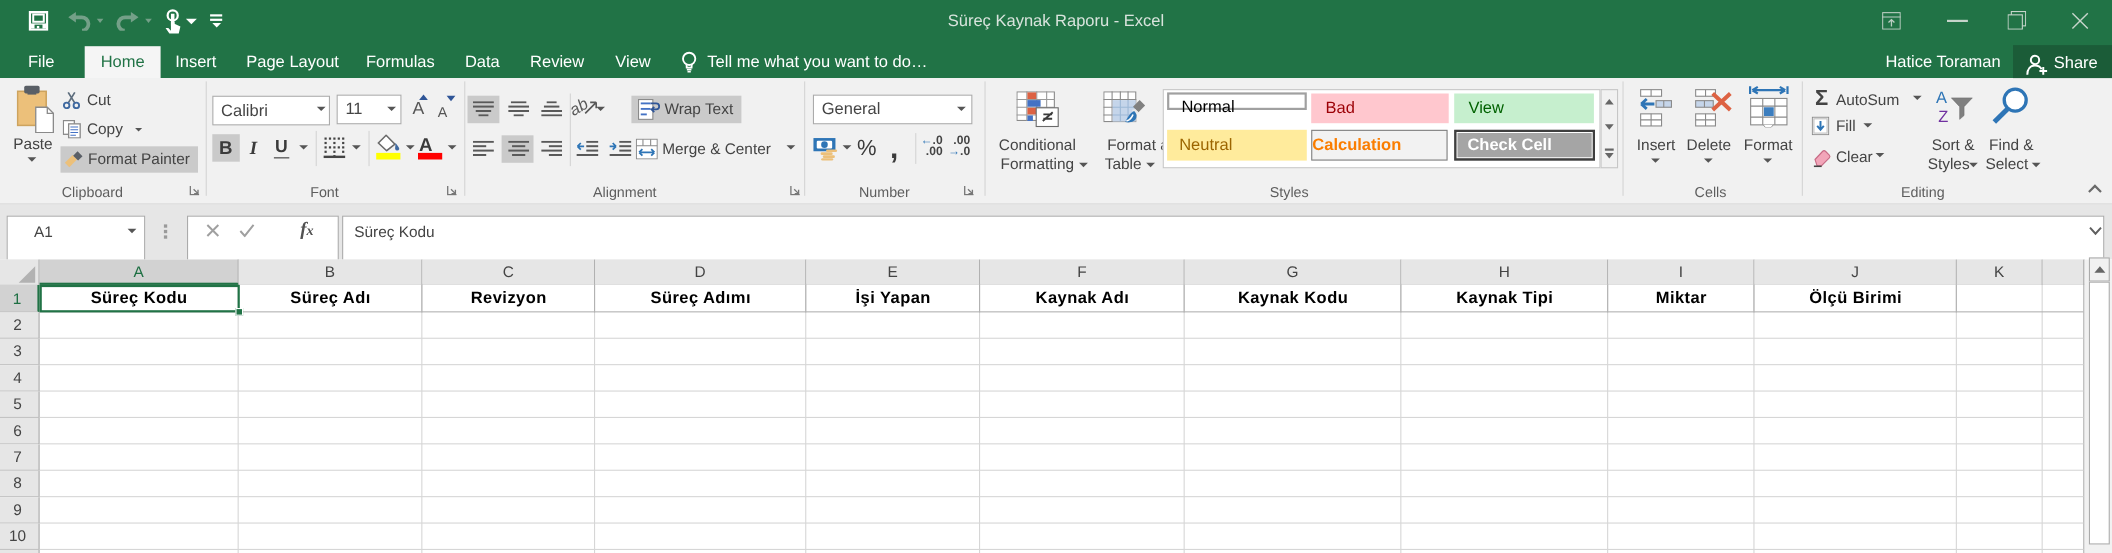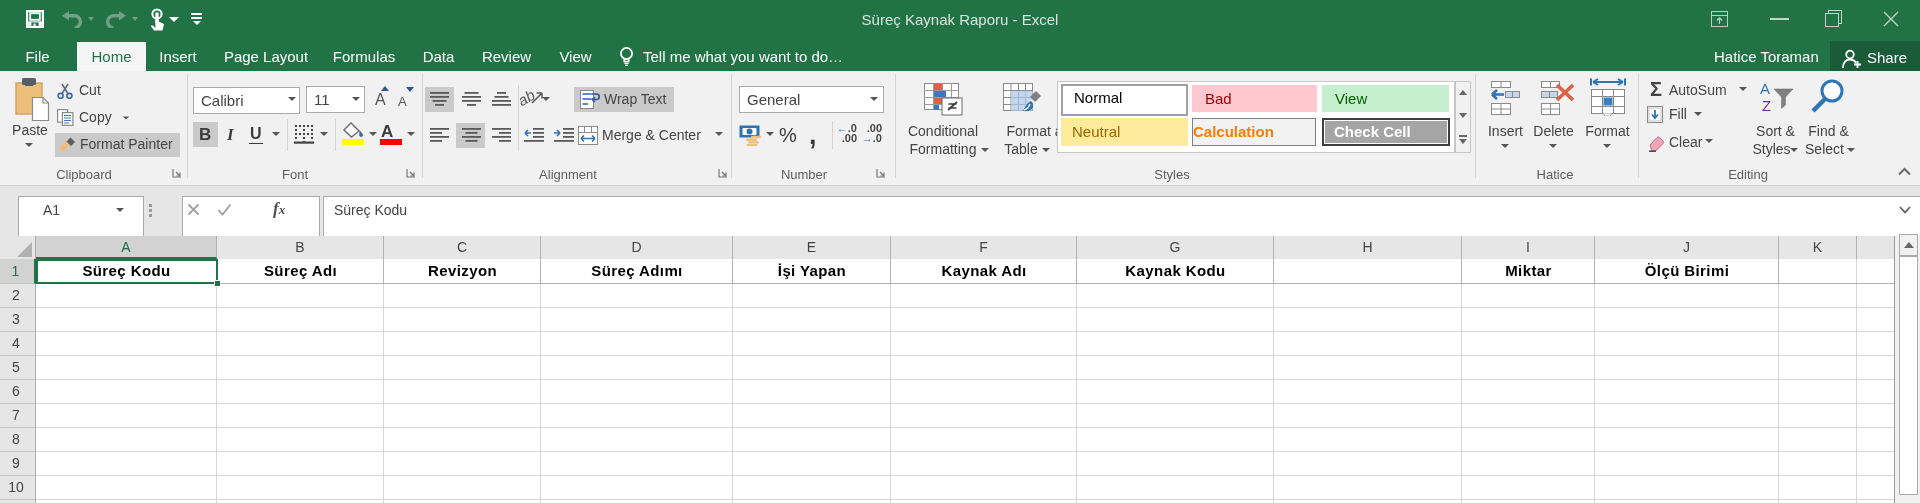--- a/index.html
+++ b/index.html
@@ -16,21 +16,21 @@
 .rsep { position:absolute; top:3px; width:1px; height:104px; background:#d4d4d4; }
 .glabel { position:absolute; top:96px; font-size:13px; color:#5e5e5e; text-align:center; }
 .launch { position:absolute; top:96px; width:10px; height:10px; }
 .rtext { font-size:14px; color:#444; }
 .hl { background:#cacaca; }
 .combo { position:absolute; background:#fff; border:1px solid #ababab; font-size:15px; color:#444; }
 .caret { position:absolute; width:0; height:0; border-left:4px solid transparent; border-right:4px solid transparent; border-top:4px solid #555; }
 .caretw { position:absolute; width:0; height:0; border-left:5px solid transparent; border-right:5px solid transparent; border-top:5px solid #fff; }
 
 #fbar { position:absolute; left:0; top:186px; width:1920px; height:50px; background:#e6e6e6; }
-.fbox { position:absolute; top:10px; height:44px; background:#fff; border:1px solid #ababab;margin-left:12px; }
+.fbox { position:absolute; top:10px; height:44px; background:#fff; border:1px solid #ababab; }
 
 #grid { position:absolute; left:0; top:236px; width:1920px; height:267px; background:#fff; }
 .colhead { position:absolute; top:0; height:23px; background:#e6e6e6; border-right:1px solid #b1b1b1; color:#444; font-size:14px; text-align:center; line-height:22px; }
 .rowhead { position:absolute; left:0; width:36px; background:#e6e6e6; border-bottom:1px solid #c3c3c3; border-right:1px solid #ababab; color:#444; font-size:14px; text-align:center; padding-right:3px; }
 .gvline { position:absolute; width:1px; background:#d6d6d6; }
 .ghline { position:absolute; height:1px; background:#d6d6d6; }
 .hcell { position:absolute; top:23px; height:25px; font-weight:bold; font-size:15px; letter-spacing:0.4px; color:#000; text-align:center; line-height:24px; }
 </style>
 </head>
 <body>
@@ -387,21 +387,21 @@
       <path d="M27 14 L33 8 L38 13 L32 19 Z" fill="#808080"></path>
       <path d="M29 16 L32 19 L30 21 L26 17 Z" fill="#e8e8e8"></path>
       <path d="M28 18 C24 20 22 24 20 28 C25 29 29 27 30 24 C30.8 21.6 29.5 19.5 28 18 Z" fill="#2e75b6"></path>
       <path d="M21 27 C24 26 26 24 27 21" stroke="#fff" stroke-width="1.4" fill="none"></path>
     </svg>
     <div class="rtext abs" style="left:1003px;top:52px;width:70px;text-align:center">Format as</div>
     <div class="rtext abs" style="left:986px;top:70px;width:70px;text-align:center">Table</div>
     <div class="caret abs" style="left:1042px;top:77px"></div>
 
     <div class="abs" style="left:1057px;top:10px;width:398px;height:72px;background:#fff;border:1px solid #c6c6c6"></div>
-    <div class="abs" style="left:1061px;top:13px;width:127px;height:32px;background:#fff;border:2.5px solid #a0a0a0;font-size:15px;color:#000;line-height:23px;padding-left:11px">Normal</div>
+    <div class="abs" style="left:1061px;top:13px;width:127px;height:16px;background:#fff;border:2.5px solid #a0a0a0;font-size:15px;color:#000;line-height:23px;padding-left:11px">Normal</div>
     <div class="abs" style="left:1192px;top:14px;width:125px;height:27px;background:#ffc7ce;font-size:15px;color:#9c0006;line-height:27px;padding-left:13px">Bad</div>
     <div class="abs" style="left:1322px;top:14px;width:127px;height:27px;background:#c6efce;font-size:15px;color:#006100;line-height:27px;padding-left:13px">View</div>
     <div class="abs" style="left:1061px;top:47px;width:127px;height:28px;background:#ffeb9c;font-size:15px;color:#9c6500;line-height:28px;padding-left:11px">Neutral</div>
     <div class="abs" style="left:1192px;top:47px;width:124px;height:28px;background:#f2f2f2;border:1px solid #7f7f7f;font-size:15px;font-weight:bold;color:#fa7d00;line-height:26px;">Calculation</div>
     <div class="abs" style="left:1322px;top:47px;width:128px;height:28px;background:#a5a5a5;border:2px solid #3f3f3f;box-shadow:inset 0 0 0 1px #fff;font-size:15px;font-weight:bold;color:#fff;line-height:24px;padding-left:10px">Check Cell</div>
 
     <div class="abs" style="left:1455px;top:10px;width:16px;height:72px;background:#f1f1f1;border:1px solid #c6c6c6"></div>
     <div class="abs" style="left:1459px;top:19px;border-left:4px solid transparent;border-right:4px solid transparent;border-bottom:5px solid #666"></div>
     <div class="abs" style="left:1459px;top:42px;border-left:4px solid transparent;border-right:4px solid transparent;border-top:5px solid #666"></div>
     <div class="abs" style="left:1459px;top:64px;width:8px;height:1.6px;background:#666"></div>
@@ -440,21 +440,21 @@
           <line x1="13.5" y1="11.5" x2="13.5" y2="35.5"></line>
           <line x1="24.5" y1="11.5" x2="24.5" y2="35.5"></line>
           <line x1="2.5" y1="18.5" x2="35.5" y2="18.5"></line>
           <line x1="2.5" y1="28.5" x2="35.5" y2="28.5"></line>
         </g>
       <rect x="14.5" y="19.5" width="9" height="8" fill="#3c7ebf"></rect>
       <path d="M14 35.5 L16 38 L21 38 L23 35.5" fill="#fff" stroke="#8a8a8a" stroke-width="0.8"></path>
     </svg>
     <div class="rtext abs" style="left:1580px;top:52px;width:55px;text-align:center">Format</div>
     <div class="caret abs" style="left:1603px;top:73px"></div>
-    <div class="glabel" style="left:1525px;width:60px">Hatice</div>
+    <div class="glabel" style="left:1525px;width:60px">Cells</div>
     <div class="rsep" style="left:1638px"></div>
 
     <div class="abs" style="left:1650px;top:7px;font-size:20px;font-weight:bold;color:#444">Σ</div>
     <div class="rtext abs" style="left:1669px;top:11px">AutoSum</div>
     <div class="caret abs" style="left:1739px;top:16px"></div>
     <svg class="abs" style="left:1647px;top:35px" width="16" height="17" viewBox="0 0 16 17">
       <rect x="0.5" y="0.5" width="15" height="16" fill="#fff" stroke="#8a8a8a"></rect>
       <rect x="2" y="2" width="12" height="13" fill="none" stroke="#c0c0c0"></rect>
       <path d="M8 4 L8 11.5 M5 8.5 L8 12 L11 8.5" stroke="#2e75b6" stroke-width="1.8" fill="none"></path>
     </svg>
@@ -571,20 +571,21 @@
     <div class="abs" style="left:1594px;top:23px;width:1px;height:25px;background:#b2b2b2"></div>
     <div class="abs" style="left:1778px;top:23px;width:1px;height:25px;background:#b2b2b2"></div>
 
     <div class="hcell" style="left:36px;width:181px">Süreç Kodu</div>
     <div class="hcell" style="left:217px;width:167px">Süreç Adı</div>
     <div class="hcell" style="left:384px;width:157px">Revizyon</div>
     <div class="hcell" style="left:541px;width:192px">Süreç Adımı</div>
     <div class="hcell" style="left:733px;width:158px">İşi Yapan</div>
     <div class="hcell" style="left:891px;width:186px">Kaynak Adı</div>
     <div class="hcell" style="left:1077px;width:197px">Kaynak Kodu</div>
+    <div class="hcell" style="left:1274px;width:188px">Kaynak Tipi</div>
     <div class="hcell" style="left:1462px;width:133px">Miktar</div>
     <div class="hcell" style="left:1595px;width:184px">Ölçü Birimi</div>
 
     <div class="abs" style="left:36px;top:23px;width:182px;height:25px;border:2px solid #217346"></div>
     <div class="abs" style="left:214px;top:44px;width:7px;height:7px;background:#217346;border:1px solid #fff"></div>
 
     <div class="abs" style="left:1895px;top:0;width:25px;height:267px;background:#f1f1f1"></div>
     <div class="abs" style="left:1899px;top:-2px;width:19px;height:22px;background:#f1f1f1;border:1px solid #ababab"></div>
     <div class="abs" style="left:1904px;top:6px;border-left:5px solid transparent;border-right:5px solid transparent;border-bottom:6px solid #666"></div>
     <div class="abs" style="left:1899px;top:20px;width:19px;height:239px;background:#fff;border:1px solid #ababab"></div>

